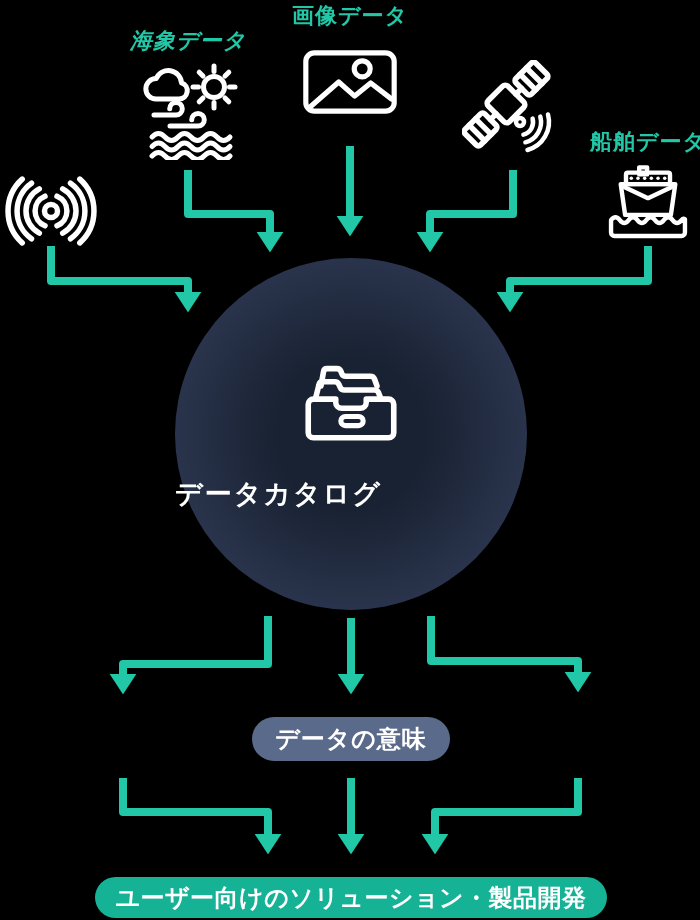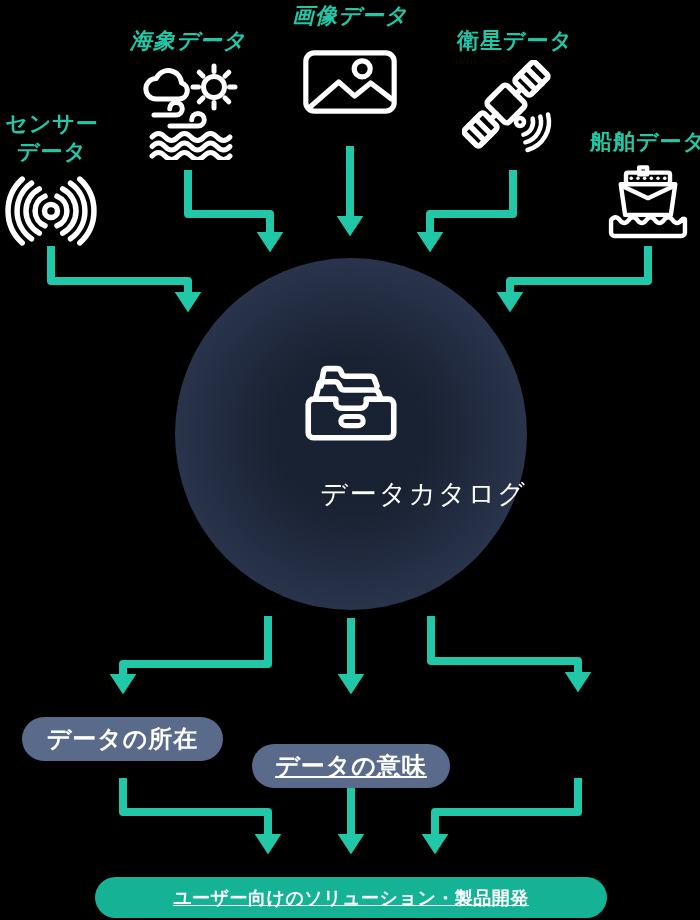--- a/index.html
+++ b/index.html
@@ -21,33 +21,33 @@
   .icon{position:absolute;}
   .icon svg{display:block;width:100%;height:100%;}
   .stroke{fill:none;stroke:var(--white);stroke-width:5.5;stroke-linecap:round;stroke-linejoin:round;}
   .arrows{position:absolute;left:0;top:0;}
   .arrow{fill:none;stroke:var(--accent);stroke-width:8;stroke-linejoin:round;stroke-linecap:butt;}
   .hub{
     position:absolute;left:175px;top:258px;width:352px;height:352px;border-radius:50%;
     background:radial-gradient(circle at 50% 50%, #192232 30%, #29334b 70%, #505d79 100%);
   }
   .hub-label{
-    position:absolute;top:218px;left:0;width:100%;text-align:right;
-    color:var(--white);font-weight:normal;font-size:27px;letter-spacing:2px;
+    position:absolute;top:218px;left:0;width:100%;text-align:left;
+    color:var(--white);font-weight:bold;font-size:27px;letter-spacing:2px;
   }
   .hub-icon{position:absolute;left:50%;transform:translateX(-50%);top:78px;width:112px;height:110px;}
   .pill{
     position:absolute;height:44px;border-radius:22px;background:var(--node);
     display:flex;align-items:center;justify-content:center;
     color:var(--white);font-weight:bold;font-size:24px;letter-spacing:1px;
   }
   .goal-pill{
     position:absolute;left:95px;top:877px;width:512px;height:41px;border-radius:21px;
     background:var(--goal);display:flex;align-items:center;justify-content:center;
-    color:var(--white);font-weight:bold;font-size:18px;letter-spacing:0.5px;text-decoration:underline;
+    color:var(--white);font-weight:bold;font-size:24px;letter-spacing:0.5px;
   }
 </style>
 </head>
 <body>
 
 <div class="stage">
 
   <svg class="arrows" width="700" height="920" viewBox="0 0 700 920">
     <defs>
       <marker id="ah" viewBox="0 0 2.6 3.4" markerWidth="2.6" markerHeight="3.4" refX="0.05" refY="1.7" orient="auto" markerUnits="strokeWidth">
@@ -60,25 +60,22 @@
     <path class="arrow" d="M513,170 L513,214 L430,214 L430,232" marker-end="url(#ah)"></path>
     <path class="arrow" d="M648,246 L648,281 L510,281 L510,292" marker-end="url(#ah)"></path>
     <path class="arrow" d="M268,616 L268,664 L123,664 L123,674" marker-end="url(#ah)"></path>
     <path class="arrow" d="M351,618 L351,674" marker-end="url(#ah)"></path>
     <path class="arrow" d="M431,616 L431,661 L578,661 L578,672" marker-end="url(#ah)"></path>
     <path class="arrow" d="M123,778 L123,812 L268,812 L268,834" marker-end="url(#ah)"></path>
     <path class="arrow" d="M351,778 L351,834" marker-end="url(#ah)"></path>
     <path class="arrow" d="M578,778 L578,812 L435,812 L435,834" marker-end="url(#ah)"></path>
   </svg>
 
-  <div class="src-label" style="left:0;top:110px;width:104px;">センサー
-データ</div>
   <div class="src-label" style="left:108px;top:27px;width:160px;font-style:italic;">海象データ</div>
-  <div class="src-label" style="left:270px;top:2px;width:160px;font-style:italic;">画像データ</div>
-  <div class="src-label" style="left:435px;top:27px;width:160px;">衛星データ</div>
+  <div class="src-label" style="left:270px;top:2px;width:160px;">画像データ</div>
   <div class="src-label" style="left:588px;top:128px;width:120px;">船舶データ</div>
 
   <div class="icon" style="left:5px;top:172px;width:92px;height:78px;">
     <svg viewBox="0 0 92 78">
       <circle class="stroke" cx="46" cy="39" r="6.5"></circle>
       <path class="stroke" d="M52,24.2 A16,16 0 0 1 52,53.8"></path>
       <path class="stroke" d="M40,24.2 A16,16 0 0 0 40,53.8"></path>
       <path class="stroke" d="M57.7,16.9 A25,25 0 0 1 57.7,61.1"></path>
       <path class="stroke" d="M34.3,16.9 A25,25 0 0 0 34.3,61.1"></path>
       <path class="stroke" d="M65.5,11.2 A34,34 0 0 1 65.5,66.8"></path>
@@ -161,18 +158,17 @@
       <svg viewBox="0 0 110 105">
         <path class="stroke" d="M25.5,49 L28,35 Q28.5,32 31.5,32 H41 Q44,32 45,34.5 L46,37 Q47,39.5 50,39.5 H74 Q77,39.5 78,42 L80.5,49"></path>
         <path class="stroke" d="M20,62 L23.5,48 Q24,45 27,45 H39 Q42,45 43,47.5 L44.5,50.5 Q45.5,53 48.5,53 H78 Q81,53 82,55.5 L84.5,62"></path>
         <path class="stroke" d="M13,67 a5,5 0 0 1 5,-5 H40 v3 a6,6 0 0 0 6,6 h18 a6,6 0 0 0 6,-6 v-3 h22 a5,5 0 0 1 5,5 V95 a5,5 0 0 1 -5,5 H18 a5,5 0 0 1 -5,-5 Z"></path>
         <rect class="stroke" style="stroke-width:5" x="45" y="79" width="22" height="9" rx="4.5"></rect>
       </svg>
     </div>
     <div class="hub-label">データカタログ</div>
   </div>
 
-  <div class="pill" style="left:22px;top:717px;width:201px;">データの所在</div>
-  <div class="pill" style="left:252px;top:744px;width:198px;text-decoration:underline;">データの意味</div>
+  <div class="pill" style="left:252px;top:717px;width:198px;">データの意味</div>
 
   <div class="goal-pill">ユーザー向けのソリューション・製品開発</div>
 
 </div>
 
 </body></html>

